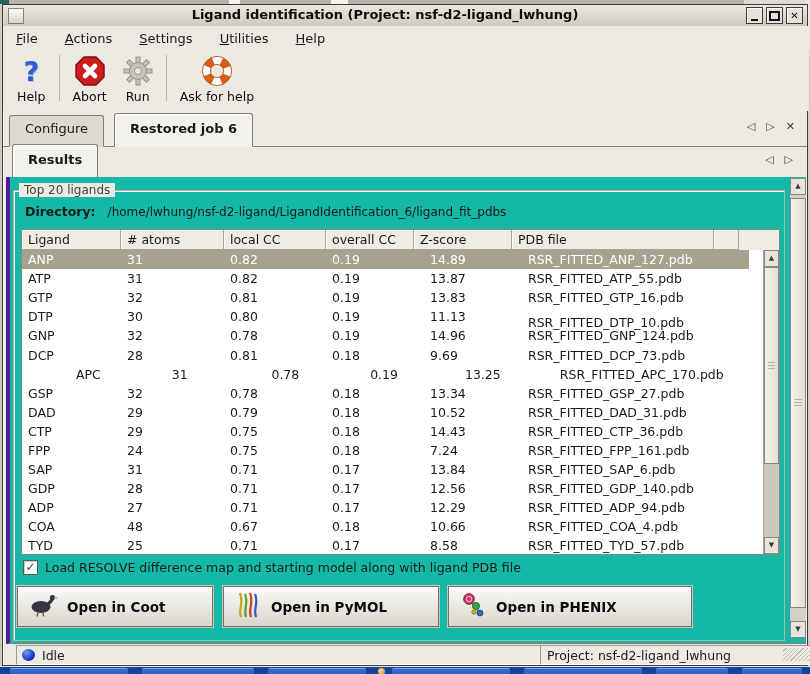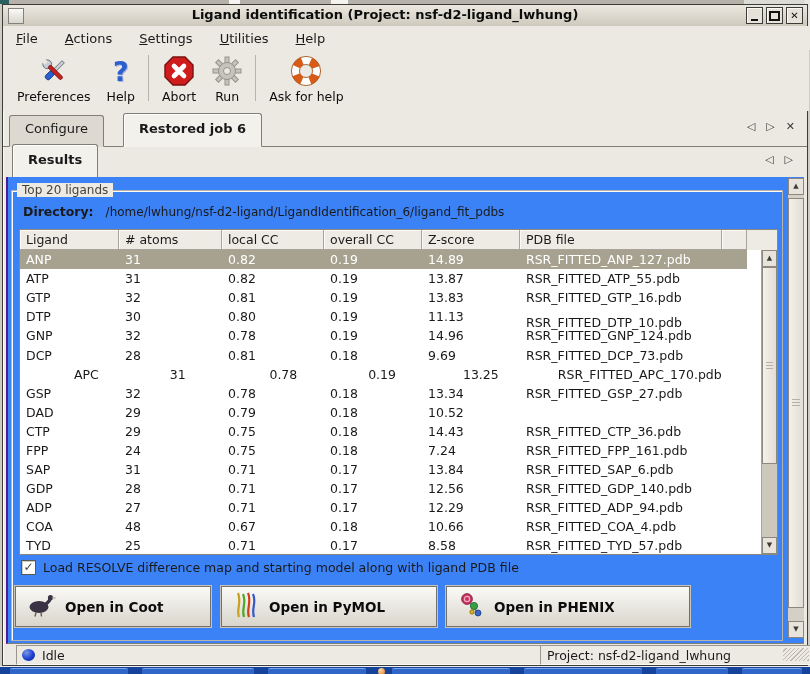--- a/index.html
+++ b/index.html
@@ -43,31 +43,31 @@
   .tool{display:flex;flex-direction:column;align-items:center;padding:0 8px;}
   .ticon{height:36px;display:flex;align-items:center;justify-content:center;}
   .tlabel{font-size:12.5px;color:#0e0e0e;margin-top:0;white-space:nowrap;}
   .tsep{width:1px;background:#b8b4aa;height:46px;margin:2px 5px 0 5px;}
   .qmark{font-size:27px;font-weight:bold;color:#2b5fd0;text-shadow:1px 1px 0 #a8b4d8;line-height:1;}
   
   #tabbar1{left:3px;top:108px;width:804px;height:38px;border-bottom:1px solid #827e74;}
   #tabbar2{left:6px;top:147px;width:797px;height:30px;border-bottom:1px solid #827e74;}
   .tabs{position:absolute;left:6px;bottom:-1px;display:flex;align-items:flex-end;}
   .tab{border:1px solid #827e74;border-bottom:1px solid transparent;border-radius:3px 3px 0 0;
-    padding:5px 15px 10px 15px;font-size:13px;background:#ddd9d0;margin-right:19px;white-space:nowrap;}
+    padding:5px 15px 10px 15px;font-size:13px;background:#ddd9d0;margin-right:10px;white-space:nowrap;}
   .tab.active{background:#f3f1ec;font-weight:bold;padding-top:7px;
     box-shadow:inset 1px 1px 0 #ffffff;border-bottom:1px solid #f3f1ec;text-align:center;}
   .tabnav{position:absolute;display:flex;gap:11px;font-size:11px;color:#3a3a34;align-items:center;}
   #tabnav1{right:12px;top:12px;}
   #tabnav2{right:10px;top:7px;}
   .navglyph{line-height:1;}
   .navclose{font-weight:bold;font-size:11px;}
   
-  #panel{left:6px;top:177px;width:795px;height:466px;background:#3b82f6;
-    border-left:2px solid #4c1d95;border-right:1px solid #827e74;border-bottom:1px solid #827e74;}
+  #panel{left:6px;top:177px;width:795px;height:466px;background:#14b8a6;
+    border-left:4px solid #4c1d95;border-right:1px solid #827e74;border-bottom:1px solid #827e74;}
   #fieldset{position:absolute;left:3px;top:13px;width:770px;height:449px;
     border:1px solid #b8b4a8;box-shadow:inset 1px 1px 0 #fbfaf7;}
   #legend{position:absolute;left:9px;top:6px;background:#eceae3;padding:0 5px;
     font-size:12px;color:#44443c;}
   #dir-row{position:absolute;left:15px;top:27px;font-size:12px;white-space:nowrap;}
   #dir-label{font-weight:bold;font-size:12.5px;margin-right:12px;}
   
   #tbl{position:absolute;left:11px;top:52px;width:759px;height:326px;box-sizing:border-box;
     border:1px solid #8c887e;background:#ffffff;overflow:hidden;}
   #thead{display:flex;height:20px;background:#edebe4;}
@@ -151,36 +151,20 @@
 
 <div id="menubar" class="abs">
   <span class="menu-item"><span class="mn">F</span><span>ile</span></span>
   <span class="menu-item"><span class="mn">A</span><span>ctions</span></span>
   <span class="menu-item"><span class="mn">S</span><span>ettings</span></span>
   <span class="menu-item"><span class="mn">U</span><span>tilities</span></span>
   <span class="menu-item"><span class="mn">H</span><span>elp</span></span>
 </div>
 
 <div id="toolbar" class="abs">
-  <div class="tool">
-    <div class="ticon">
-      <svg width="32" height="32" viewBox="0 0 32 32">
-        <g transform="rotate(45 16 16)">
-          <rect x="14.4" y="3" width="3.2" height="14" fill="#c9cdd6" stroke="#5a5e68" stroke-width="0.8"></rect>
-          <rect x="13.2" y="17" width="5.6" height="10" rx="2.2" fill="#2b5fd0" stroke="#16357e" stroke-width="0.8"></rect>
-        </g>
-        <g transform="rotate(-45 16 16)">
-          <circle cx="16" cy="6.5" r="4.4" fill="#c9cdd6" stroke="#5a5e68" stroke-width="0.8"></circle>
-          <rect x="13.8" y="1" width="4.4" height="4" fill="#ece9e2"></rect>
-          <rect x="14.1" y="9" width="3.8" height="18" rx="1.6" fill="#c32222" stroke="#6e1010" stroke-width="0.8"></rect>
-        </g>
-      </svg>
-    </div>
-    <div class="tlabel">Preferences</div>
-  </div>
   <div class="tool">
     <div class="ticon">
         <span class="qmark">?</span>
       </div>
     <div class="tlabel">Help</div>
   </div>
   <div class="tsep"></div>
   <div class="tool">
     <div class="ticon">
       <svg width="32" height="32" viewBox="0 0 32 32">
@@ -251,21 +235,21 @@
 
   <div id="dir-row">
     <span id="dir-label">Directory:</span><span>/home/lwhung/nsf-d2-ligand/LigandIdentification_6/ligand_fit_pdbs</span>
   </div>
 
   <div id="tbl">
     <div id="thead">
         <div class="th" style="width: 99px;">Ligand</div>
         <div class="th" style="width: 103px;"># atoms</div>
         <div class="th" style="width: 102px;">local CC</div>
-        <div class="th" style="width: 98px;">overall CC</div>
+        <div class="th" style="width: 88px;">overall CC</div>
         <div class="th" style="width: 98px;">Z-score</div>
         <div class="th" style="width: 202px;">PDB file</div>
         <div class="th" style="width: 25px;"></div>
       </div>
     <div id="tbody">
         <div class="trow selected">
           <div class="td" style="width: 99px;">ANP</div>
           <div class="td" style="width: 103px;">31</div>
           <div class="td" style="width: 102px;">0.82</div>
           <div class="td" style="width: 98px;">0.19</div>
@@ -327,20 +311,21 @@
           <div class="td" style="width: 98px;">0.18</div>
           <div class="td" style="width: 98px;">13.34</div>
           <div class="td" style="width: 202px;">RSR_FITTED_GSP_27.pdb</div>
         </div>
         <div class="trow">
           <div class="td" style="width: 99px;">DAD</div>
           <div class="td" style="width: 103px;">29</div>
           <div class="td" style="width: 102px;">0.79</div>
           <div class="td" style="width: 98px;">0.18</div>
           <div class="td" style="width: 98px;">10.52</div>
+          <div class="td" style="width: 202px;">RSR_FITTED_DAD_31.pdb</div>
         </div>
         <div class="trow">
           <div class="td" style="width: 99px;">CTP</div>
           <div class="td" style="width: 103px;">29</div>
           <div class="td" style="width: 102px;">0.75</div>
           <div class="td" style="width: 98px;">0.18</div>
           <div class="td" style="width: 98px;">14.43</div>
           <div class="td" style="width: 202px;">RSR_FITTED_CTP_36.pdb</div>
         </div>
         <div class="trow">

